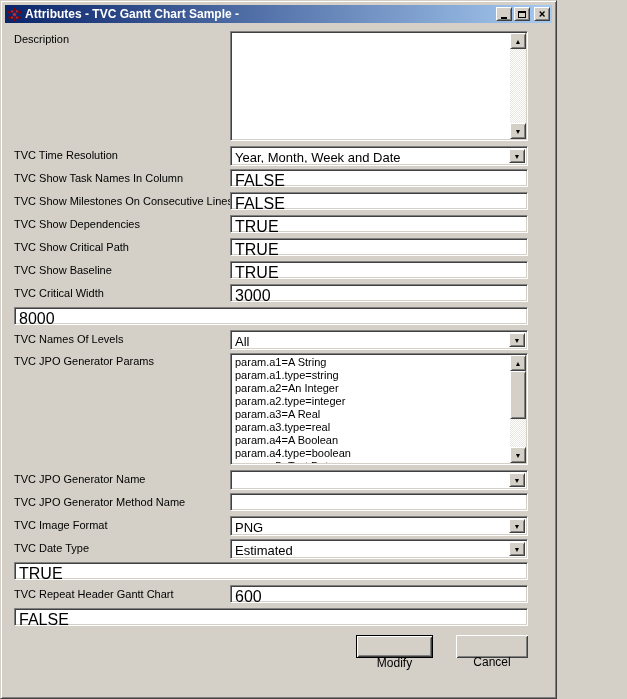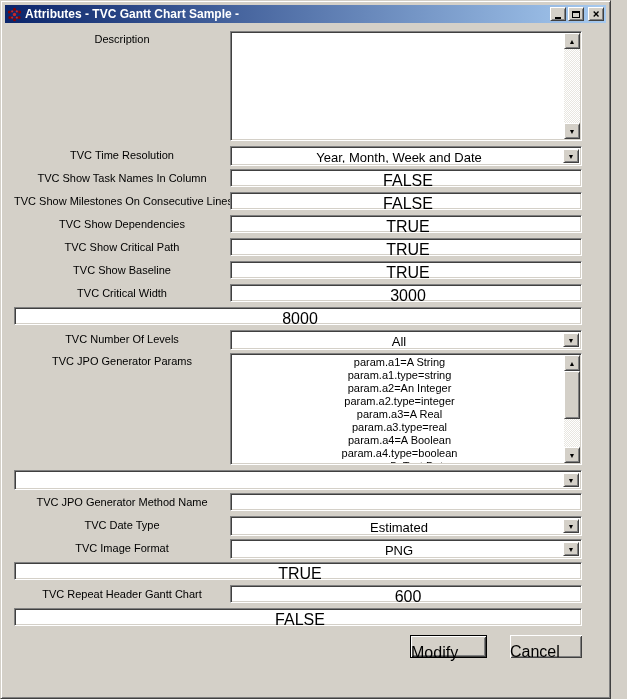--- a/index.html
+++ b/index.html
@@ -3,21 +3,21 @@
 <meta charset="utf-8">
 <style>
   html,body{margin:0;padding:0;}
   body{
     width:627px;height:699px;overflow:hidden;
     font-family:"Liberation Sans", sans-serif;
     background:#d4d0c8;
     -webkit-font-smoothing:none;
   }
   .window{
-    width:611px;height:699px;box-sizing:border-box;
+    width:557px;height:699px;box-sizing:border-box;
     background:#d4d0c8;
     border-top:1px solid #d4d0c8;border-left:1px solid #d4d0c8;
     border-right:1px solid #404040;border-bottom:1px solid #404040;
     box-shadow:inset 1px 1px 0 #ffffff, inset -1px -1px 0 #808080;
     padding:3px;
   }
   .titlebar{
     height:18px;margin:1px;
     background:linear-gradient(to right,#0a246a,#a6caf0);
     display:flex;align-items:center;
@@ -38,21 +38,21 @@
     font-family:"DejaVu Sans Mono", monospace;
   }
   .winbtn.close{margin-left:2px;}
   .winbtn .min-glyph{display:block;width:6px;height:2px;background:#000;margin-top:7px;}
   .winbtn .max-glyph{display:block;width:8px;height:7px;box-sizing:border-box;border:1px solid #000;border-top-width:2px;}
   .winbtn.close span{font-size:12px;line-height:10px;margin-top:-1px;}
 
   .content{
     padding:7px 25px 0 10px;
   }
-  .row{display:flex;margin-bottom:5px;text-align:center;}
+  .row{display:flex;margin-bottom:5px;}
   .row .label{
     width:216px;flex:0 0 auto;font-size:11px;color:#000;
     padding-top:3px;white-space:nowrap;
   }
   .row.area .label{padding-top:2px;}
   .field-col{flex:1 1 auto;min-width:0;}
 
   
   .sunken{
     box-sizing:border-box;background:#fff;
@@ -109,22 +109,22 @@
     border-right:1px solid #404040;border-bottom:1px solid #404040;
     box-shadow:inset 1px 1px 0 #d4d0c8, inset -1px -1px 0 #808080;
   }
 
   .footer{
     display:flex;justify-content:flex-end;gap:23px;
     padding:4px 25px 0 0;
   }
   .btn{
     height:23px;box-sizing:border-box;background:#d4d0c8;
-    font-size:16px;color:#000;
-    padding-top:8px;
+    font-size:12px;color:#000;text-align:center;
+    padding-top:20px;
     box-shadow:inset 1px 1px 0 #ffffff, inset -1px -1px 0 #404040,
                inset 2px 2px 0 #d4d0c8, inset -2px -2px 0 #808080;
   }
   .btn.default{
     border:1px solid #000;
     box-shadow:inset 1px 1px 0 #ffffff, inset -1px -1px 0 #404040,
                inset 2px 2px 0 #d4d0c8, inset -2px -2px 0 #808080;
   }
   .btn-modify{width:77px;}
   .btn-cancel{width:72px;}
@@ -223,21 +223,21 @@
         <div class="field-col">
           <div class="sunken textbox">3000</div>
         </div>
       </div>
       <div class="row text">
         <div class="field-col">
           <div class="sunken textbox">8000</div>
         </div>
       </div>
       <div class="row combo-row">
-        <div class="label">TVC Number Of Levels</div>
+        <div class="label">TVC Names Of Levels</div>
         <div class="field-col">
           <div class="sunken combo">
             <div class="combo-value">All</div>
             <div class="combo-arrow">▼</div>
           </div>
         </div>
       </div>
       <div class="row area">
         <div class="label">TVC JPO Generator Params</div>
         <div class="field-col">
@@ -255,47 +255,48 @@
               <div class="sb-btn">▲</div>
               <div class="sb-track">
                 <div class="sb-thumb"></div>
               </div>
               <div class="sb-btn">▼</div>
             </div>
           </div>
         </div>
       </div>
       <div class="row combo-row">
+        <div class="label">TVC JPO Generator Name</div>
         <div class="field-col">
           <div class="sunken combo">
             <div class="combo-value"></div>
             <div class="combo-arrow">▼</div>
           </div>
         </div>
       </div>
       <div class="row text">
         <div class="label">TVC JPO Generator Method Name</div>
         <div class="field-col">
           <div class="sunken textbox"></div>
         </div>
       </div>
       <div class="row combo-row">
+        <div class="label">TVC Image Format</div>
+        <div class="field-col">
+          <div class="sunken combo">
+            <div class="combo-value">PNG</div>
+            <div class="combo-arrow">▼</div>
+          </div>
+        </div>
+      </div>
+      <div class="row combo-row">
         <div class="label">TVC Date Type</div>
         <div class="field-col">
           <div class="sunken combo">
             <div class="combo-value">Estimated</div>
-            <div class="combo-arrow">▼</div>
-          </div>
-        </div>
-      </div>
-      <div class="row combo-row">
-        <div class="label">TVC Image Format</div>
-        <div class="field-col">
-          <div class="sunken combo">
-            <div class="combo-value">PNG</div>
             <div class="combo-arrow">▼</div>
           </div>
         </div>
       </div>
       <div class="row text">
         <div class="field-col">
           <div class="sunken textbox">TRUE</div>
         </div>
       </div>
       <div class="row text">

